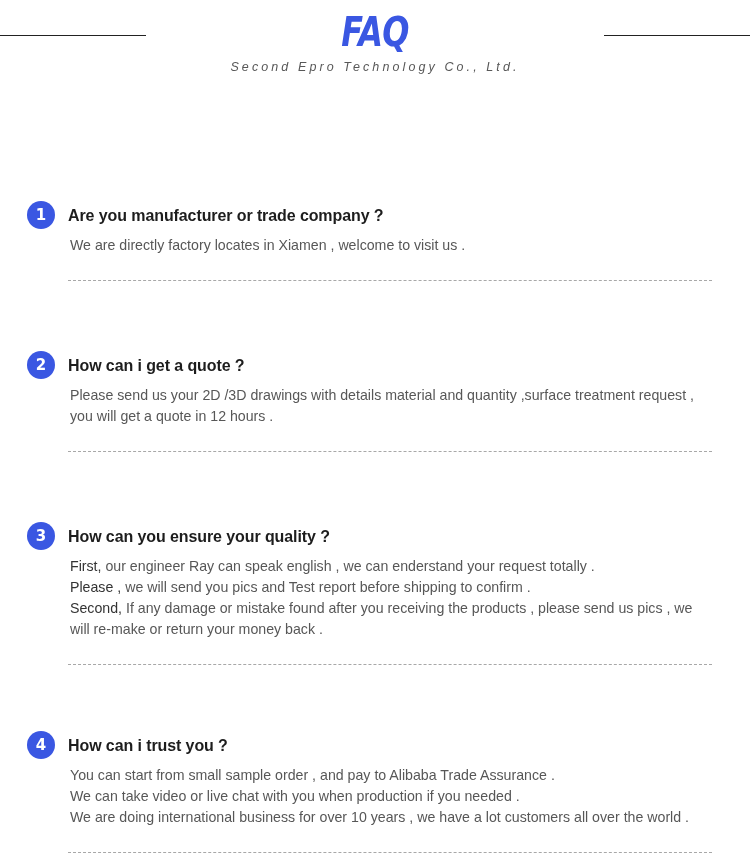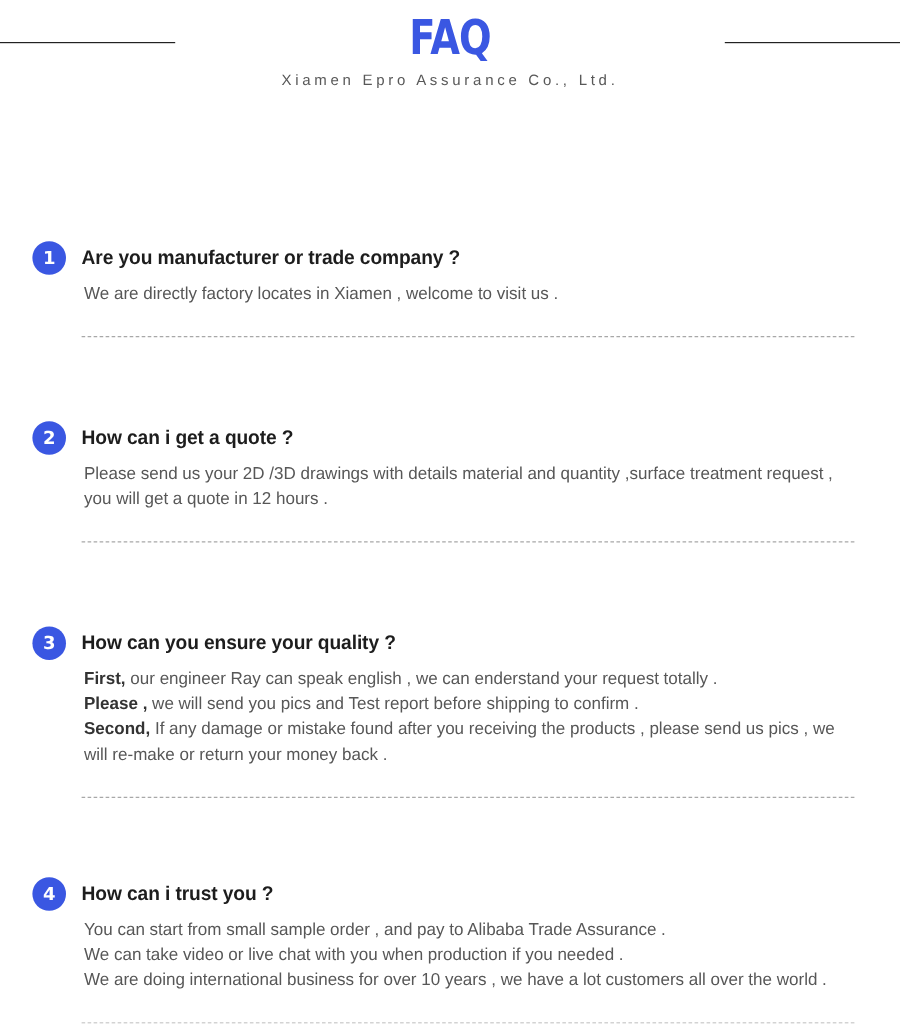--- a/index.html
+++ b/index.html
@@ -14,20 +14,21 @@
     font-family: "Liberation Sans", sans-serif;
     overflow: hidden;
     position: relative;
   }
 
   
   .faq-header {
     position: relative;
     height: 88px;
     width: 100%;
+    font-style: italic;
   }
   .rule {
     position: absolute;
     top: 35px;
     height: 0;
     border-top: 1px solid #222222;
   }
   .rule-left  { left: 0;   width: 146px; }
   .rule-right { right: 0;  width: 146px; }
 
@@ -95,37 +96,37 @@
   .answer {
     margin: 6px 0 0 2px;
     font-size: 14.4px;
     line-height: 21px;
     color: #575757;
     transform: scaleX(0.985);
     transform-origin: left top;
   }
   .answer b {
     color: #333333;
-    font-weight: bold;
+    font-weight: normal;
   }
   .divider {
     margin: 0 auto;
     width: 644px;
     height: 0;
     border-top: 1px dashed #a8a8a8;
   }
 </style>
 </head>
 <body>
 
 <div class="faq-header">
   <div class="rule rule-left"></div>
   <div class="rule rule-right"></div>
   <div class="faq-title">FAQ</div>
-  <div class="faq-subtitle">Xiamen Epro Assurance Co., Ltd.</div>
+  <div class="faq-subtitle">Second Epro Technology Co., Ltd.</div>
 </div>
 
 <ul class="faq-list" id="faq-list">
     <li class="faq-item" style="margin-top: 113px;">
       <div class="badge">1</div>
       <div class="question">Are you manufacturer or trade company  ?</div>
       <div class="answer">
         <div><span>We are directly factory locates in Xiamen , welcome to visit us .</span></div>
       </div>
       <div style="height: 24px;"></div>

